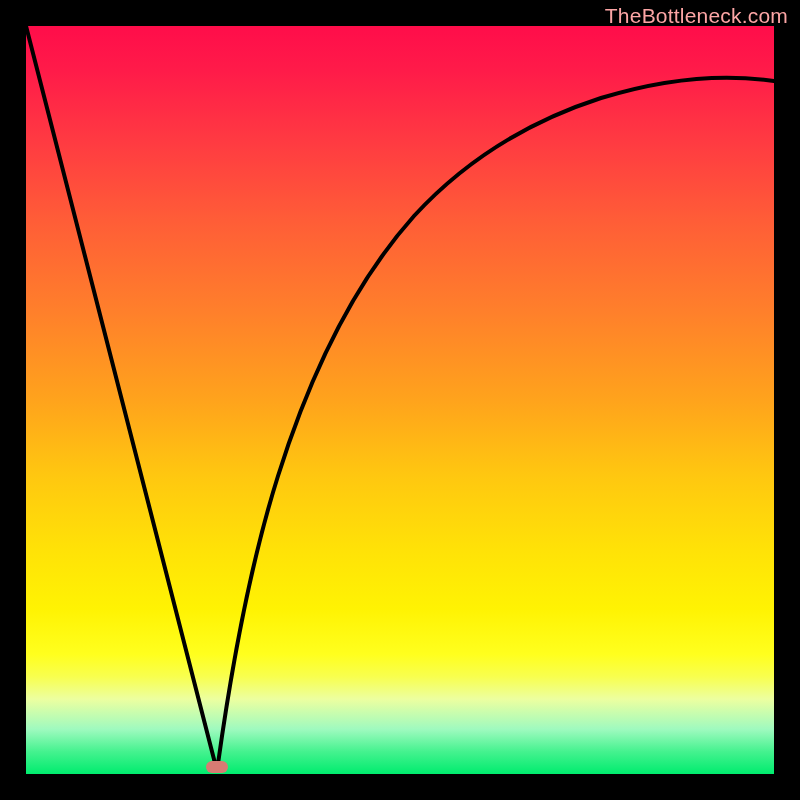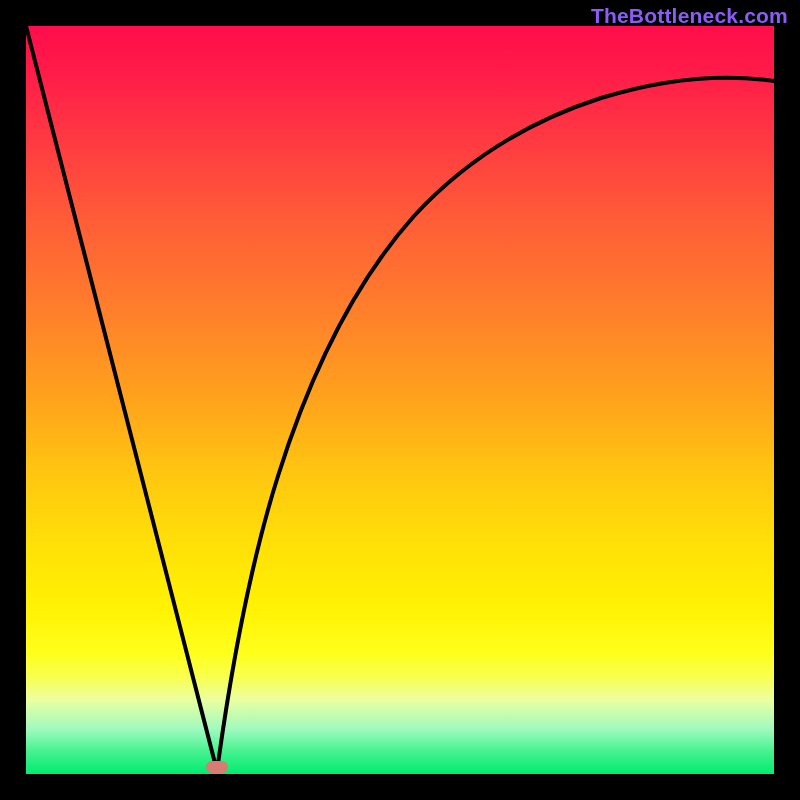--- a/index.html
+++ b/index.html
@@ -8,23 +8,23 @@
     height: 800px;
     background: #000;
     position: relative;
     overflow: hidden;
     font-family: Arial, Helvetica, sans-serif;
   }
   .watermark {
     position: absolute;
     top: 4px;
     right: 12px;
-    color: #8b5cf6;
+    color: #fca5a5;
     font-size: 21px;
-    font-weight: 700;
+    font-weight: 400;
     letter-spacing: 0.2px;
     z-index: 10;
   }
   .plot-frame {
     position: absolute;
     left: 26px;
     top: 26px;
     width: 748px;
     height: 748px;
     background: #000;

